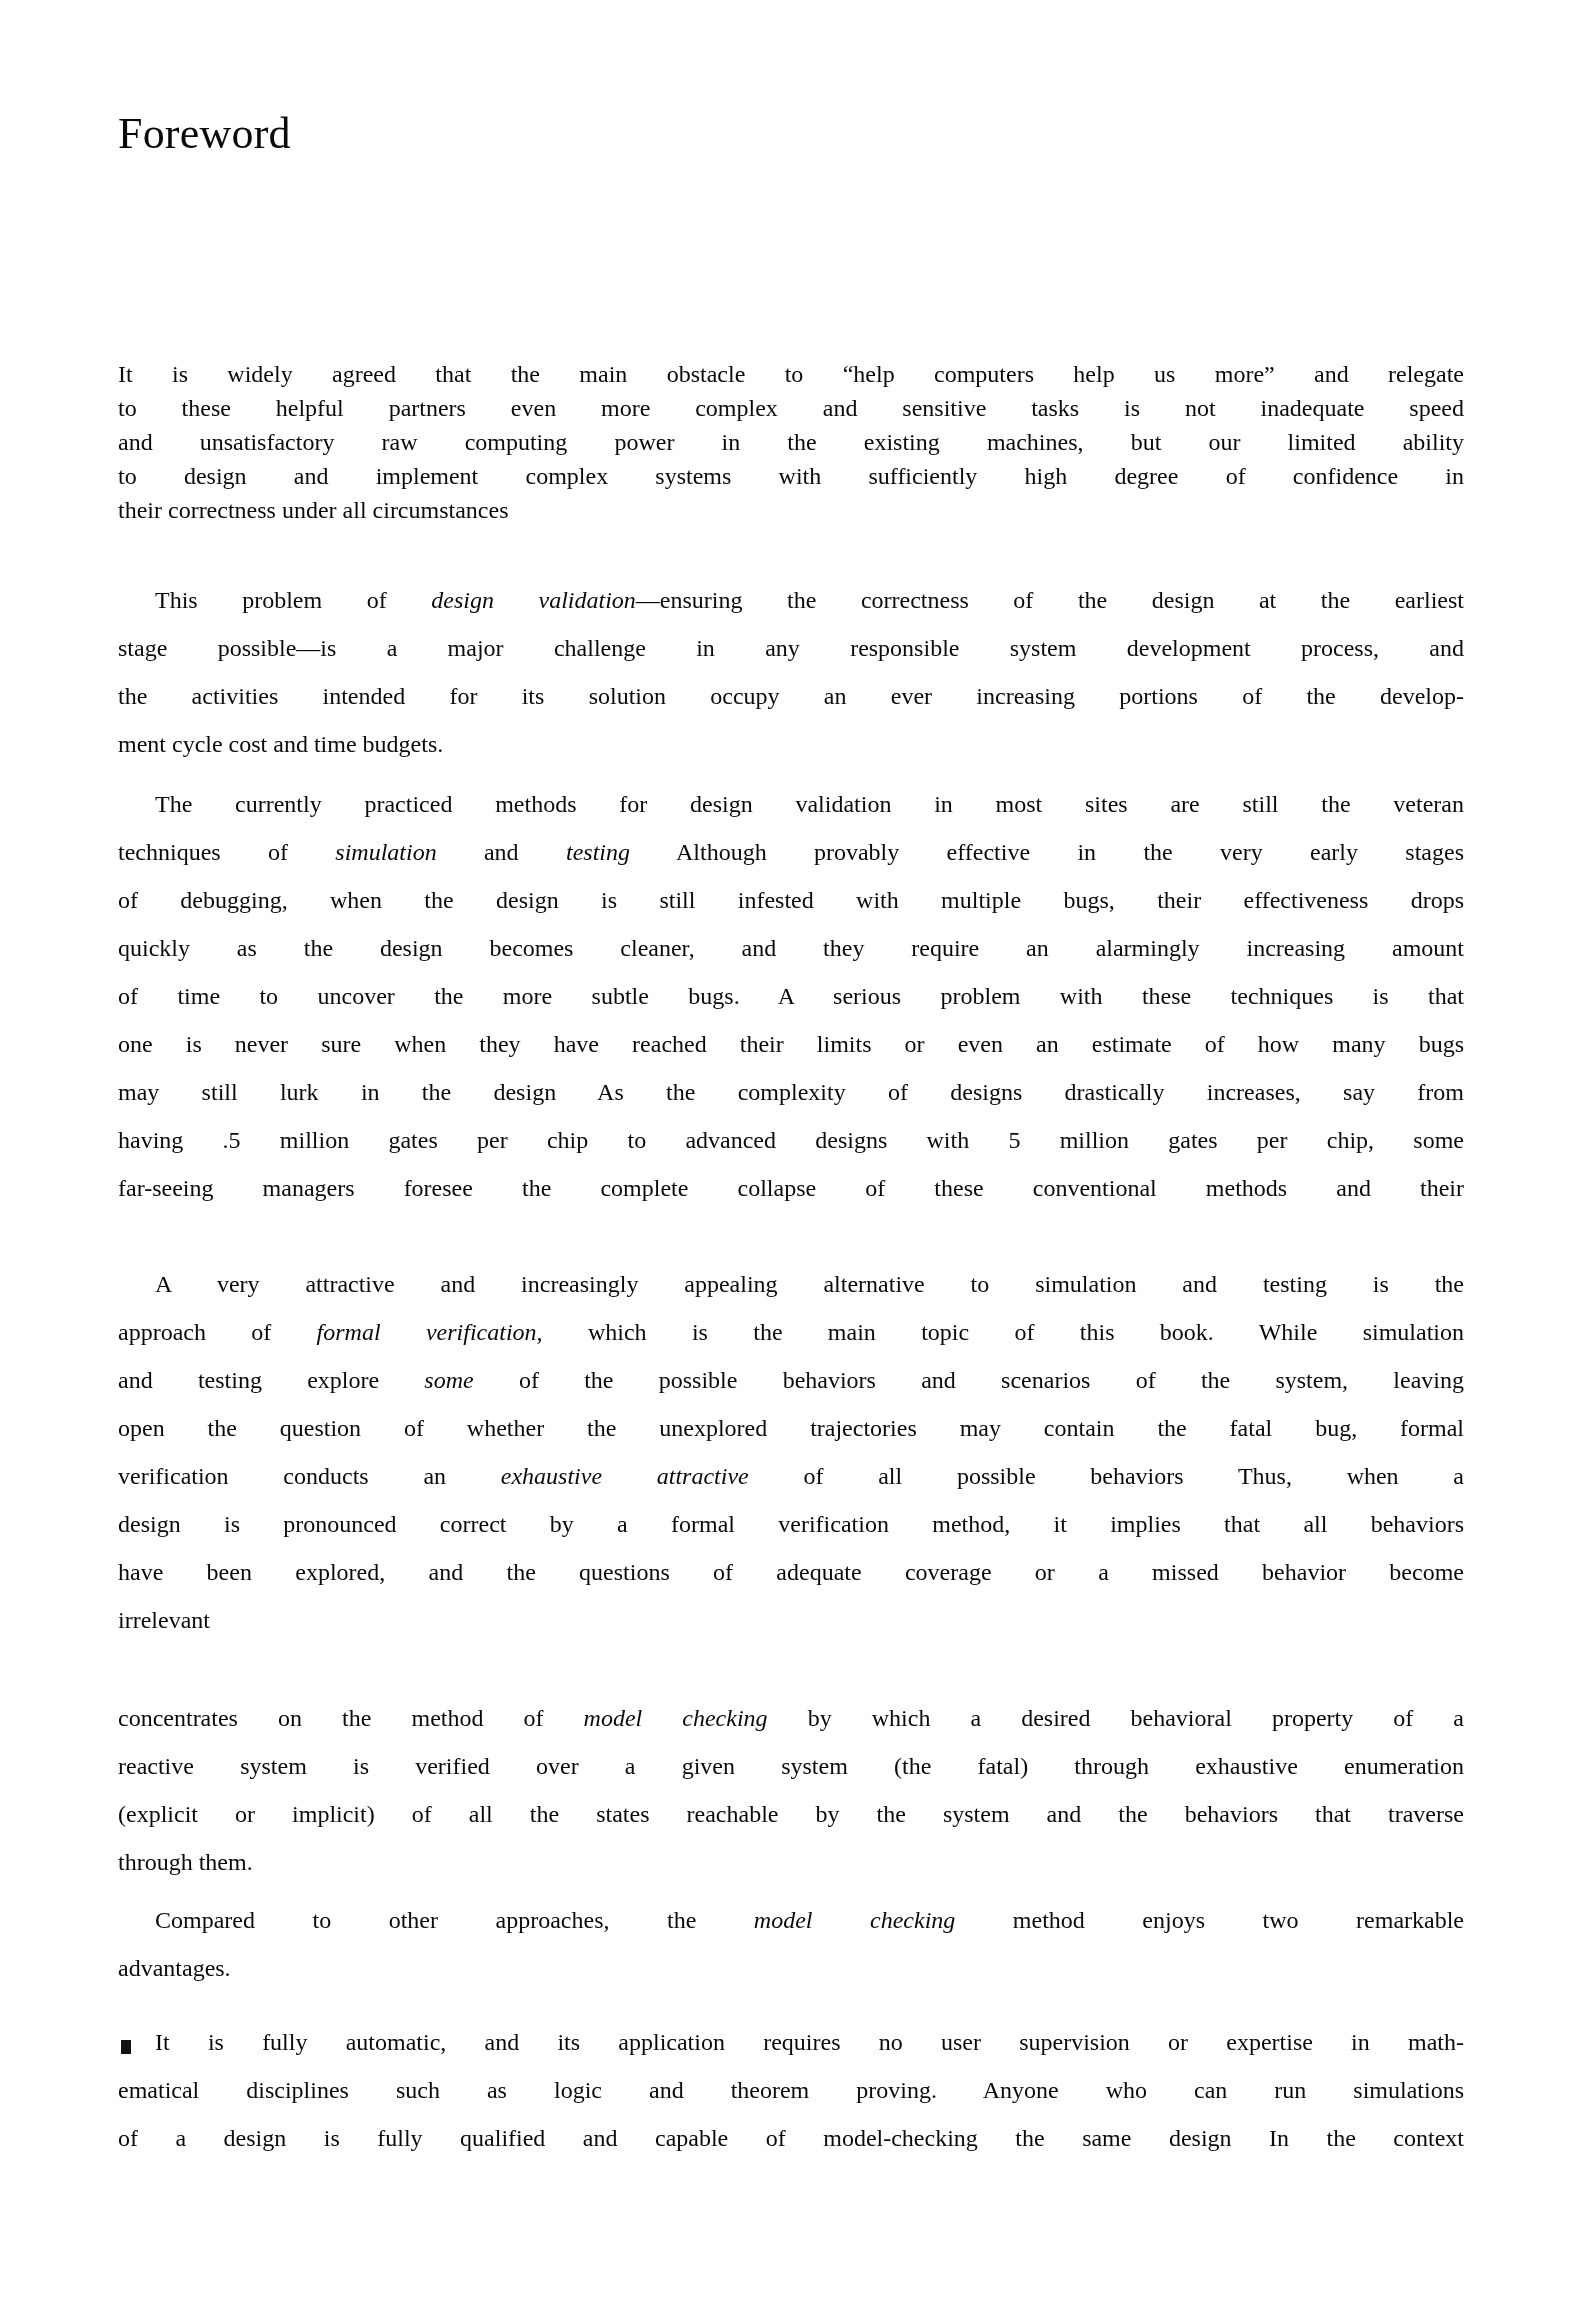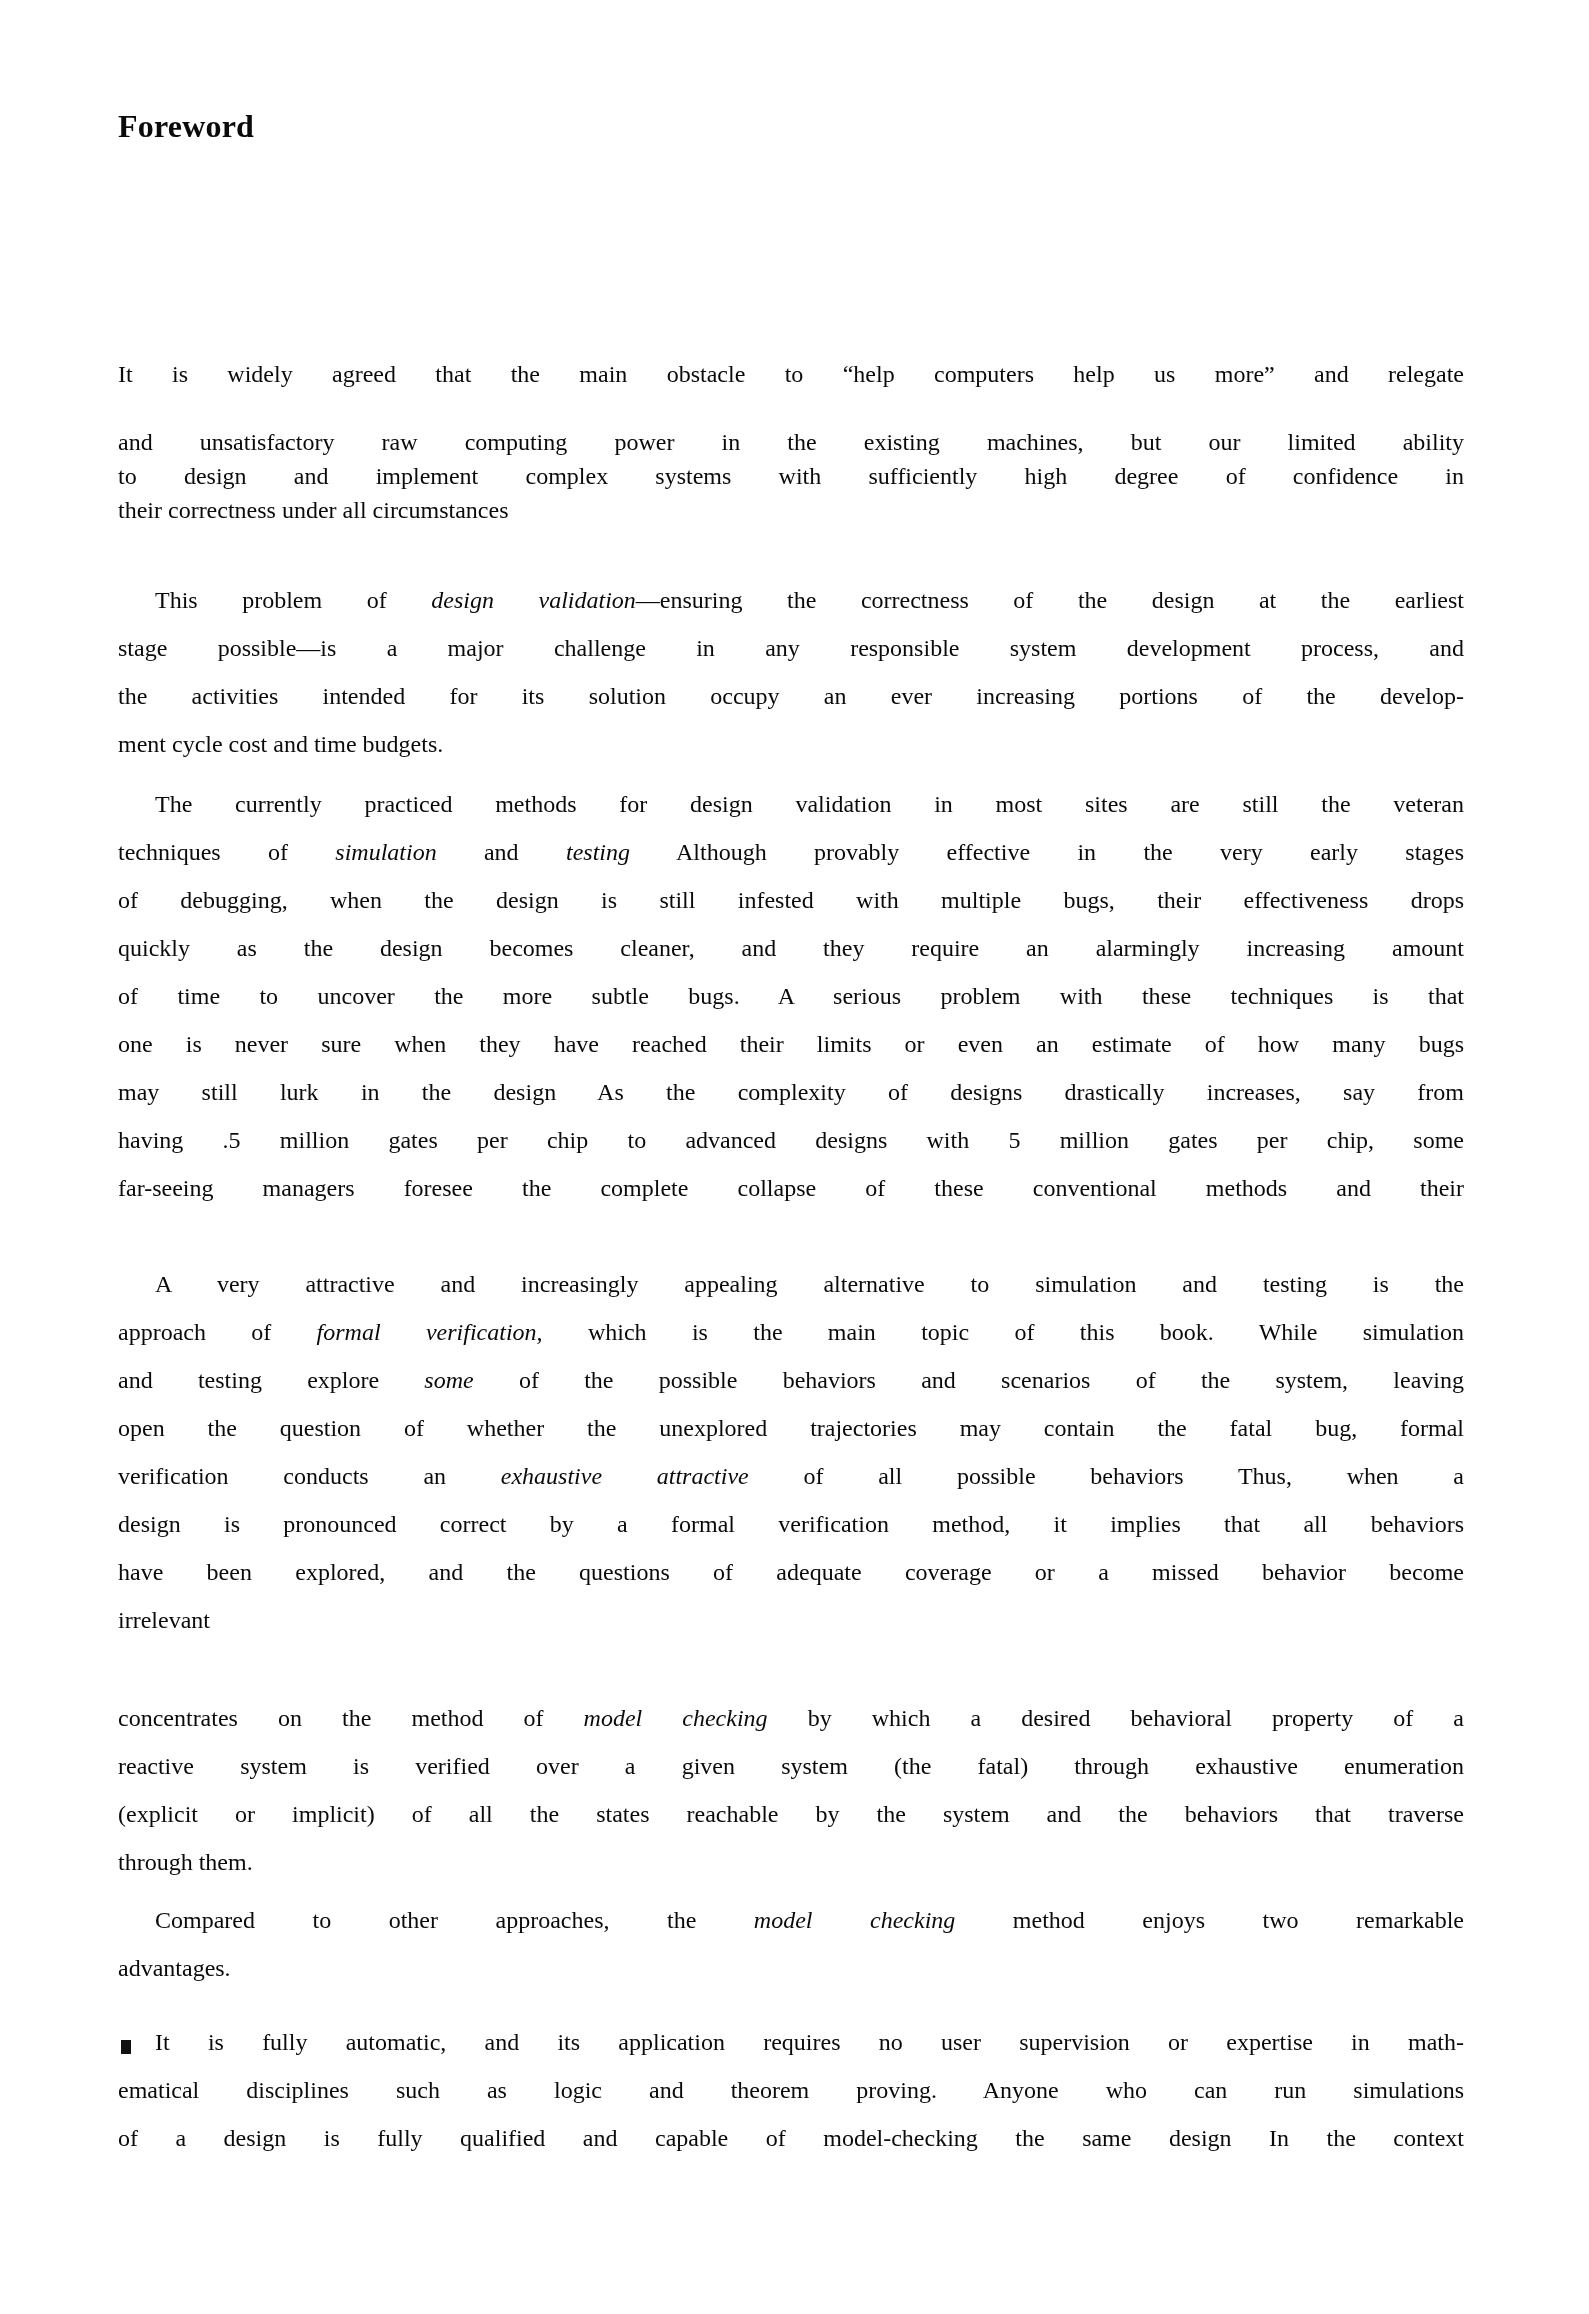--- a/index.html
+++ b/index.html
@@ -1,35 +1,36 @@
 <!DOCTYPE html>
 <html><head>
 <meta charset="utf-8">
 <style>
   html, body { margin: 0; padding: 0; background: #ffffff; }
   body { width: 1589px; height: 2314px; position: relative; overflow: hidden;
          font-family: "Liberation Serif", "DejaVu Serif", serif; color: #0a0a0a; }
   .page { position: absolute; left: 0; top: 0; width: 1589px; height: 2314px; }
-  .heading { position: absolute; left: 118px; top: 108px; font-size: 32px; font-weight: bold;
+  .heading { position: absolute; left: 118px; top: 108px; font-size: 44px; font-weight: normal;
              letter-spacing: 0.2px; }
   .line { position: absolute; left: 118px; width: 1346px; font-size: 24px; line-height: 36px;
           white-space: nowrap; text-align: justify; text-align-last: justify; }
   .line.last { text-align-last: left; }
   .line.indent { left: 155px; width: 1309px; font-family: Liberation Serif, serif; }
   .line.bullet-line { left: 155px; width: 1309px; }
   .bullet { position: absolute; left: 121px; width: 10px; height: 14px; background: #111; }
   em { font-style: italic; }
 </style>
 </head>
 <body>
 
 <div class="page">
   <div class="heading">Foreword</div>
 
   <div class="line" style="top:356px">It is widely agreed that the main obstacle to “help computers help us more” and relegate</div>
+  <div class="line" style="top:390px">to these helpful partners even more complex and sensitive tasks is not inadequate speed</div>
   <div class="line" style="top:424px">and unsatisfactory raw computing power in the existing machines, but our limited ability</div>
   <div class="line" style="top:458px">to design and implement complex systems with sufficiently high degree of confidence in</div>
   <div class="line last" style="top:492px">their correctness under all circumstances</div>
 
   <div class="line indent" style="top:582px"><span>This problem of </span><em>design validation</em><span>—ensuring the correctness of the design at the earliest</span></div>
   <div class="line" style="top:630px">stage possible—is a major challenge in any responsible system development process, and</div>
   <div class="line" style="top:678px">the activities intended for its solution occupy an ever increasing portions of the develop-</div>
   <div class="line last" style="top:726px">ment cycle cost and time budgets.</div>
 
   <div class="line indent" style="top:786px">The currently practiced methods for design validation in most sites are still the veteran</div>

